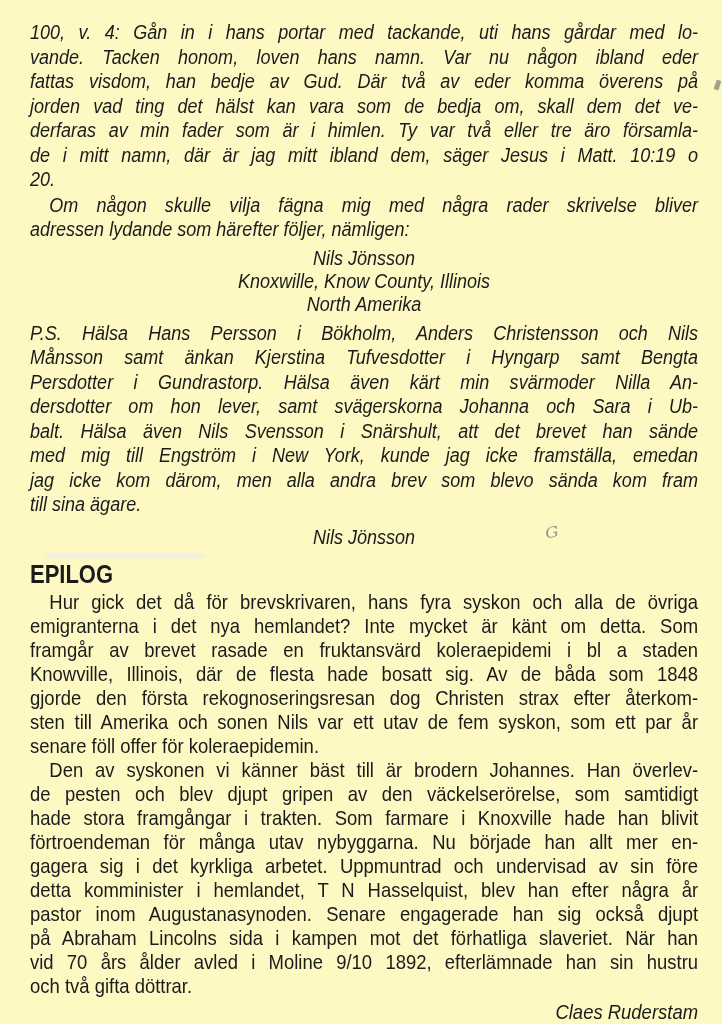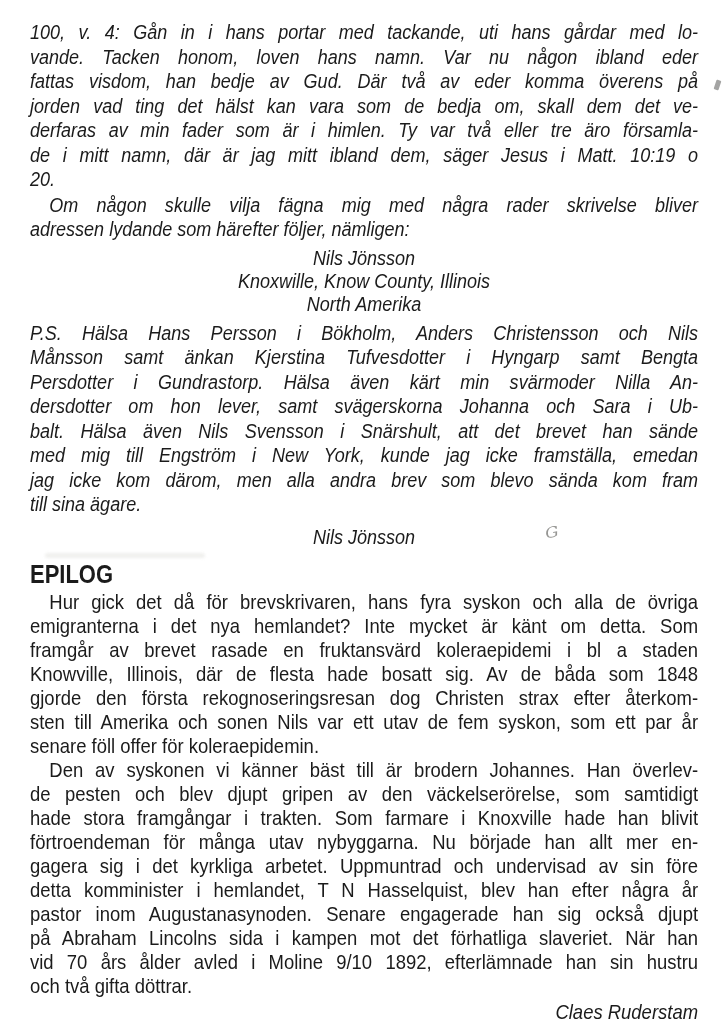--- a/index.html
+++ b/index.html
@@ -5,21 +5,21 @@
   html, body {
     margin: 0;
     padding: 0;
     background: #e8e8e6;
     font-family: "Liberation Sans", sans-serif;
   }
   .page {
     position: relative;
     width: 722px;
     height: 1024px;
-    background: #ffffff;
+    background: #fef9c3;
     overflow: hidden;
     color: #1b1b1b;
   }
   
   .content {
     position: absolute;
     left: 30px;
     top: 20px;
     width: 668px;
   }

